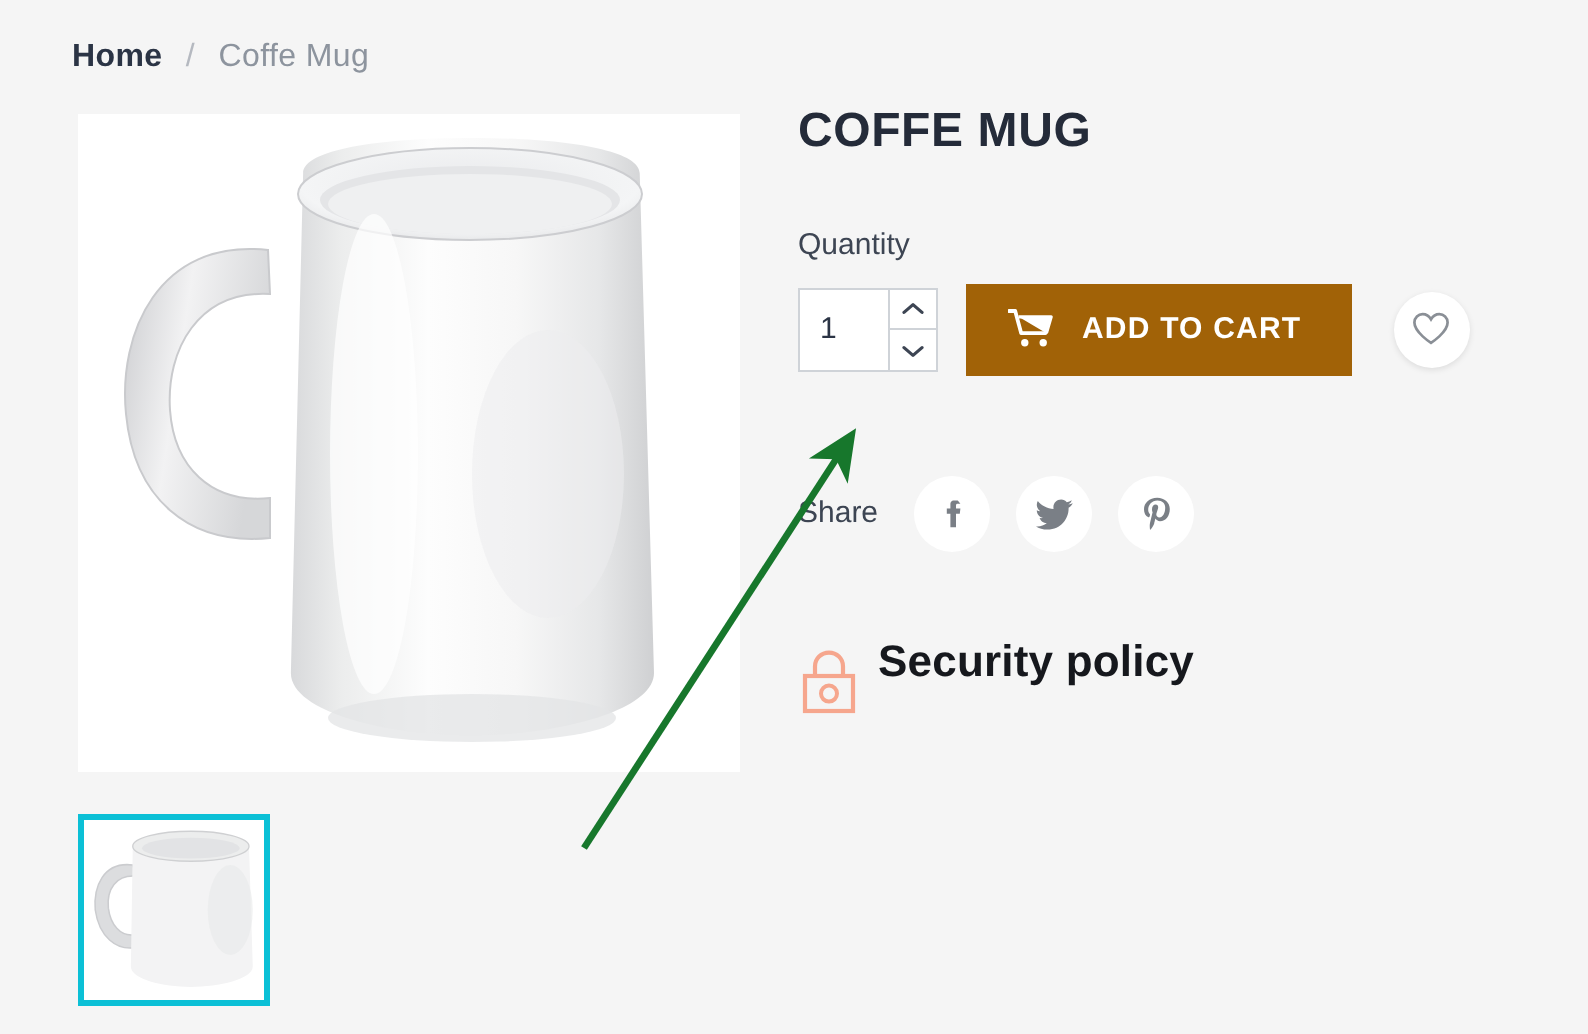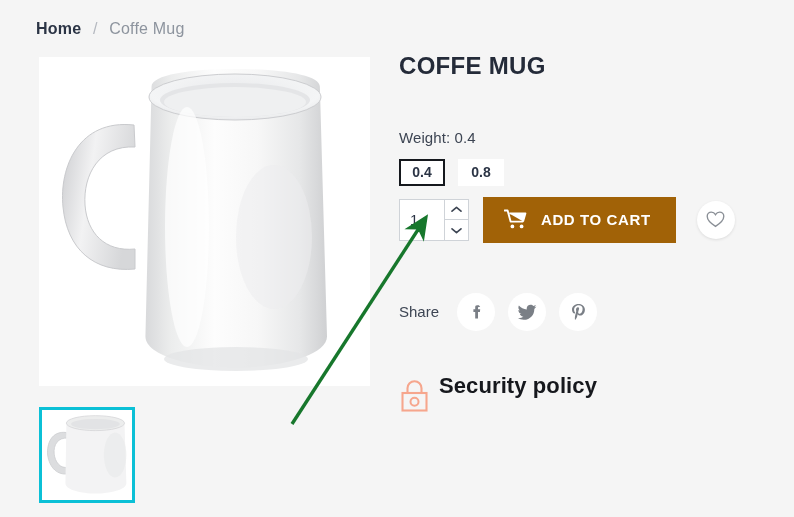--- a/index.html
+++ b/index.html
@@ -336,28 +336,22 @@
         <ellipse cx="78" cy="48" rx="12" ry="24" fill="#e8e9ea" opacity="0.6"></ellipse>
       </svg>
     </div>
   </div>
 
   <div class="details">
 
     <h1 class="product-title">COFFE MUG</h1>
 
 
-    <div class="attr-block">
-      <div class="attr-label">Weight: 0.4</div>
-      <div class="attr-options">
-        <div class="attr-option selected">0.4</div>
-        <div class="attr-option">0.8</div>
-      </div>
-    </div>
-
+
+    <div class="qty-label">Quantity</div>
 
     <div class="buy-row">
       <div class="qty-box">
         <input class="qty-input" type="text" value="1" style="">
         <div class="qty-spin">
           <div class="qty-up">
             <svg width="11" height="7" viewBox="0 0 11 7">
               <path d="M1 5.2 L5.5 1.3 L10 5.2" fill="none" stroke="currentColor" stroke-width="1.6" stroke-linecap="round" stroke-linejoin="round"></path>
             </svg>
           </div>

